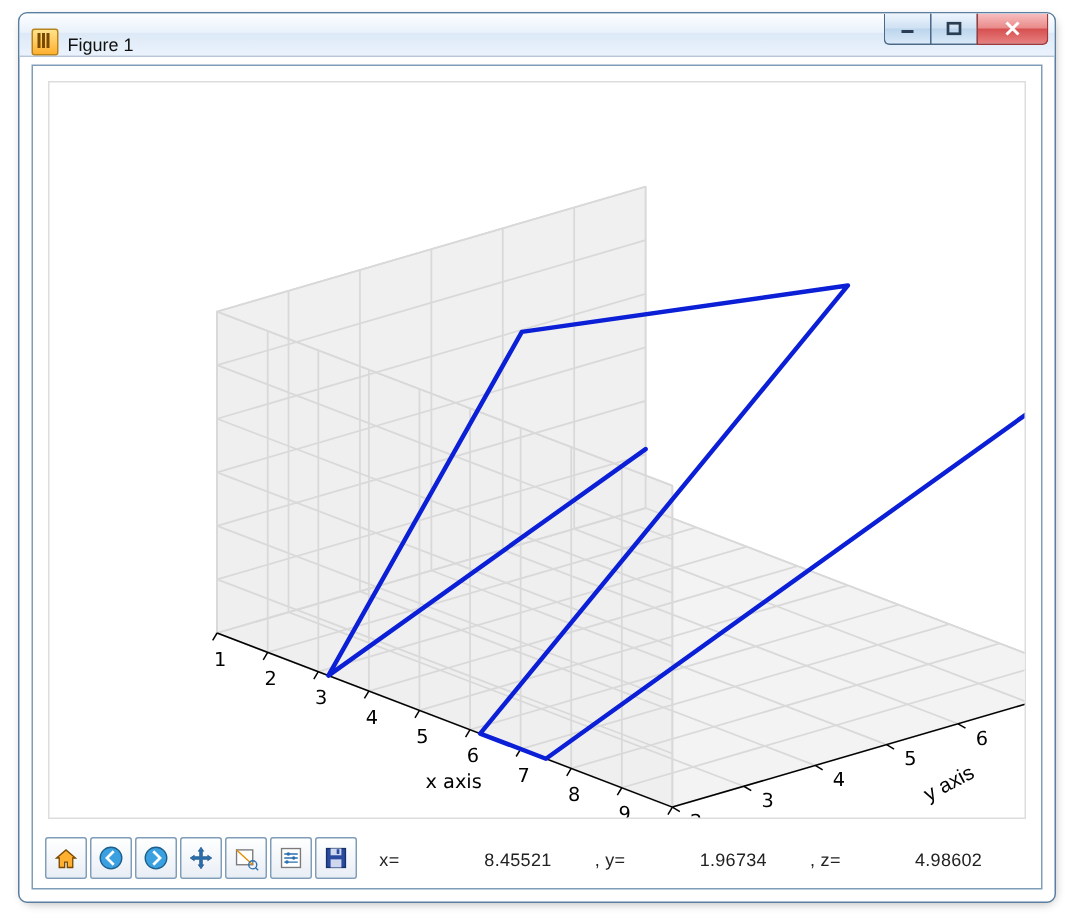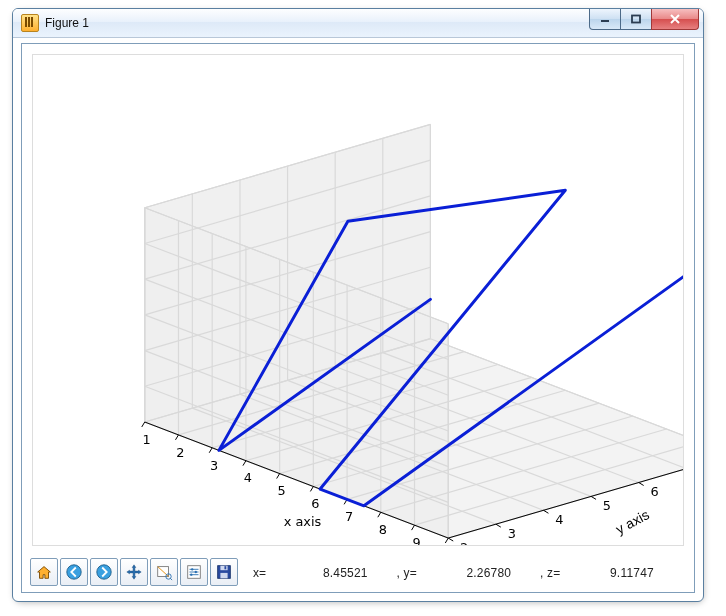--- a/index.html
+++ b/index.html
@@ -1,19 +1,19 @@
 <!DOCTYPE html>
 <html><head>
 <meta charset="utf-8">
 <style>
   html,body{margin:0;padding:0;font-family:"Segoe UI",Tahoma,sans-serif;font-size:12px;background:#fff}
   .outer{width:726px;height:616px;position:relative;background:#fff}
   .shadow{position:absolute;left:14px;top:11px;width:690px;height:592px;border-radius:8px;background:rgba(0,0,0,.25);filter:blur(3px)}
   .window{position:absolute;left:12px;top:8px;width:690px;height:592px;border:1px solid #5a7fa0;border-radius:6px;background:#fff;overflow:hidden;box-shadow:0 0 0 1px rgba(255,255,255,.6) inset}
-  .titlebar{height:28px;background:linear-gradient(#fdfeff,#e9f1fb 45%,#dde9f7 46%,#eaf3fd);border-bottom:1px solid #b8c7d8;display:flex;align-items:center;padding:0 4px;position:relative}
+  .titlebar{height:28px;background:linear-gradient(#fdfeff,#e9f1fb 45%,#dde9f7 46%,#eaf3fd);border-bottom:1px solid #b8c7d8;display:flex;align-items:flex-end;padding:0 4px;position:relative}
   .app-icon{width:16px;height:16px;margin:0 6px 0 4px;background:linear-gradient(#ffe28a,#ffb030);border:1px solid #b88420;border-radius:2px;position:relative}
   .app-icon::after{content:"";position:absolute;left:3px;top:2px;width:2px;height:10px;background:#7a4a00;box-shadow:3px 0 #7a4a00,6px 0 #7a4a00}
   .title-text{color:#111}
   .winbtns{position:absolute;right:4px;top:0;height:20px;display:flex}
   .winbtn{width:30px;height:20px;border:1px solid #4c6a88;border-top:none;margin-left:-1px;background:linear-gradient(#eef5fd,#cfe1f3 48%,#bcd5ec 52%,#d9e9f8);display:flex;align-items:center;justify-content:center;color:#2b3d52}
   .winbtn:first-child{border-bottom-left-radius:4px}
   .winbtn.close{background:linear-gradient(#f7bfc0,#e98a8a 48%,#d65050 52%,#e78080);border-color:#a03838;color:#fff;border-bottom-right-radius:4px;width:46px}
   .winbtn svg{width:12px;height:10px}
   .client{position:absolute;left:8px;right:8px;top:34px;bottom:8px;border:1px solid #7f9db9;background:#fff}
   .plot-wrap{position:absolute;left:10px;right:10px;top:10px;bottom:46px;border:1px solid #ddd}
@@ -214,18 +214,18 @@
               <rect x="3" y="3" width="14" height="14" fill="#2a4aa0" stroke="#15306a"></rect>
               <rect x="6" y="3" width="8" height="5" fill="#cfd8ef"></rect>
               <rect x="6" y="11" width="8" height="6" fill="#cfd8ef"></rect>
               <rect x="10.5" y="3.5" width="2" height="3.5" fill="#2a4aa0"></rect>
             </svg>
         </div>
       </div>
 
       <div class="status">
         <span><span>x=</span><span>8.45521</span></span>
-        <span><span>, y=</span><span>2.26780</span></span>
-        <span><span>, z=</span><span>9.11747</span></span>
+        <span><span>, y=</span><span>1.96734</span></span>
+        <span><span>, z=</span><span>4.98602</span></span>
       </div>
     </div>
   </div>
 </div>
 
 </body></html>

